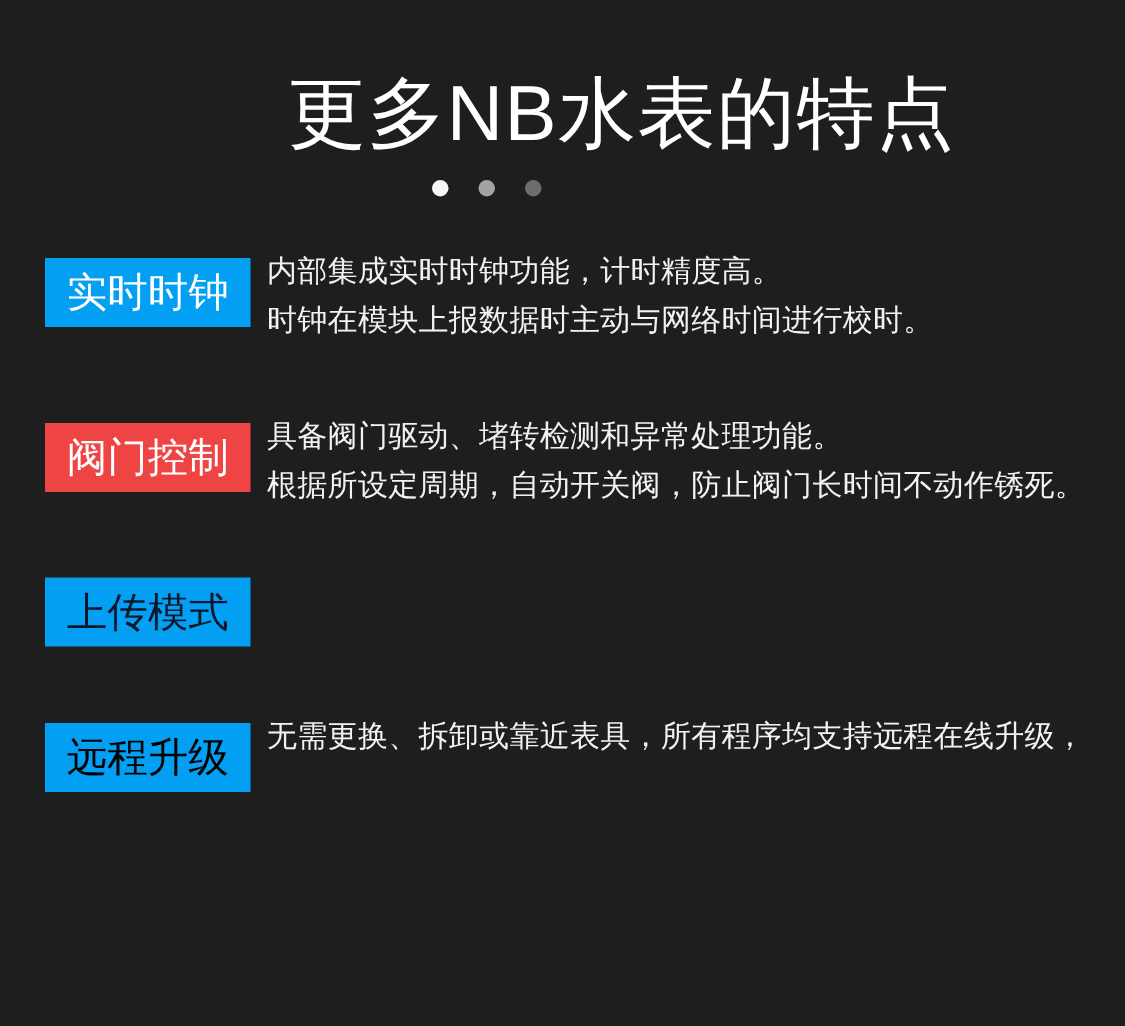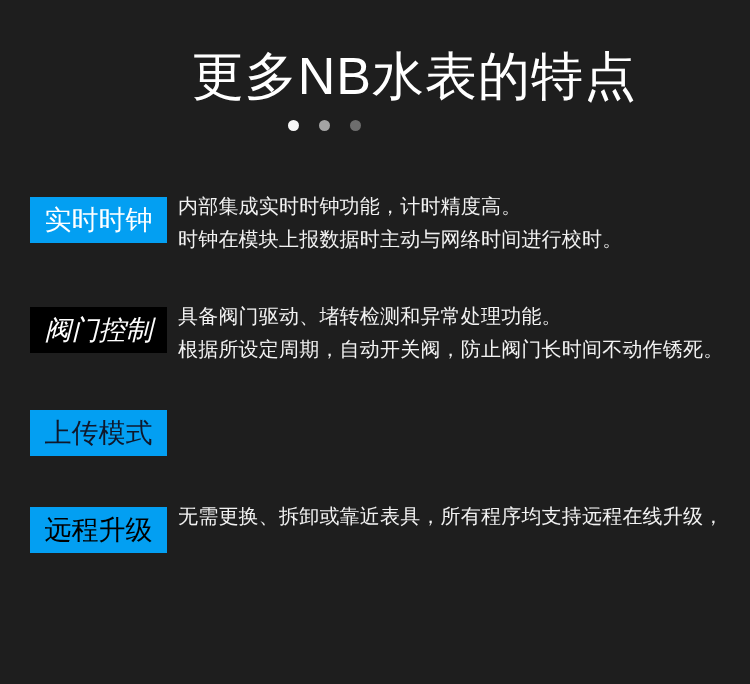--- a/index.html
+++ b/index.html
@@ -50,21 +50,21 @@
   .dot {
     width: 11px;
     height: 11px;
     border-radius: 50%;
     display: block;
   }
 
   
   .features {
     position: absolute;
-    top: 190px;
+    top: 165px;
     left: 0;
     width: 736px;
   }
   .feature-row {
     position: relative;
     display: flex;
     align-items: flex-start;
     padding-left: 30px;
     margin-bottom: 44px;
   }
@@ -130,21 +130,21 @@
     <div class="feature-row two-line">
       <div class="badge" style="background: rgb(3, 159, 242); color: rgb(255, 255, 255);">实时时钟</div>
       <div class="badge-spacer"></div>
       <div class="desc" style="color: rgb(242, 242, 242);">
         <span class="desc-line">内部集成实时时钟功能，计时精度高。</span>
         <span class="desc-line">时钟在模块上报数据时主动与网络时间进行校时。</span>
       </div>
     </div>
 
     <div class="feature-row two-line">
-      <div class="badge" style="background: #000000; color: rgb(255, 255, 255); font-style: italic;">阀门控制</div>
+      <div class="badge" style="background: #ef4444; color: rgb(255, 255, 255);">阀门控制</div>
       <div class="badge-spacer"></div>
       <div class="desc" style="color: rgb(242, 242, 242);">
         <span class="desc-line">具备阀门驱动、堵转检测和异常处理功能。</span>
         <span class="desc-line">根据所设定周期，自动开关阀，防止阀门长时间不动作锈死。</span>
       </div>
     </div>
 
 
     <div class="feature-row one-line">
       <div class="badge" style="background: rgb(3, 159, 242); color: #0f172a;">上传模式</div>

